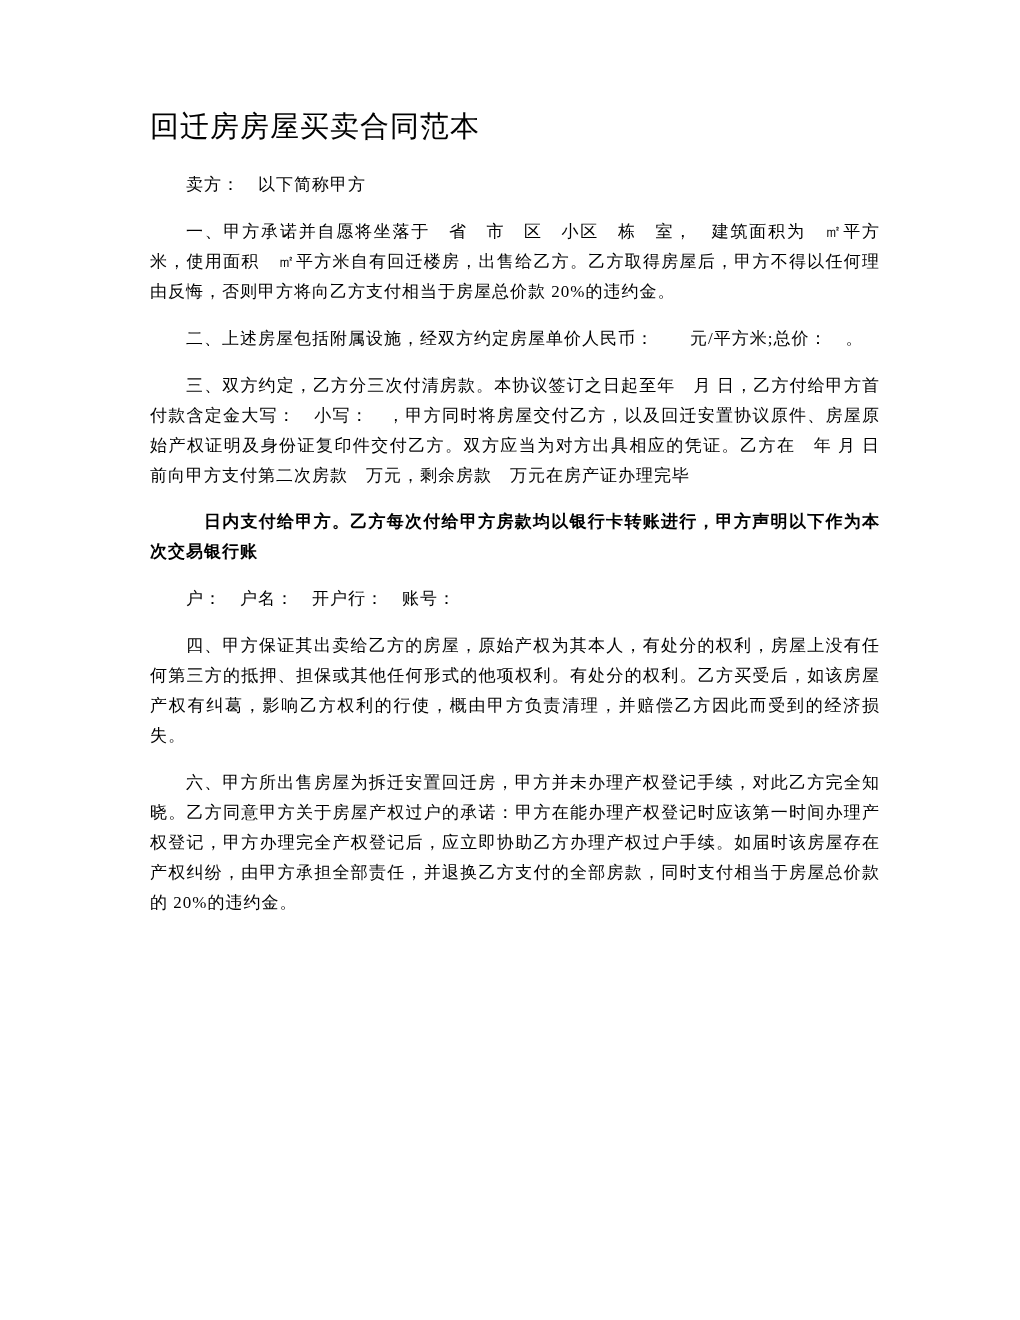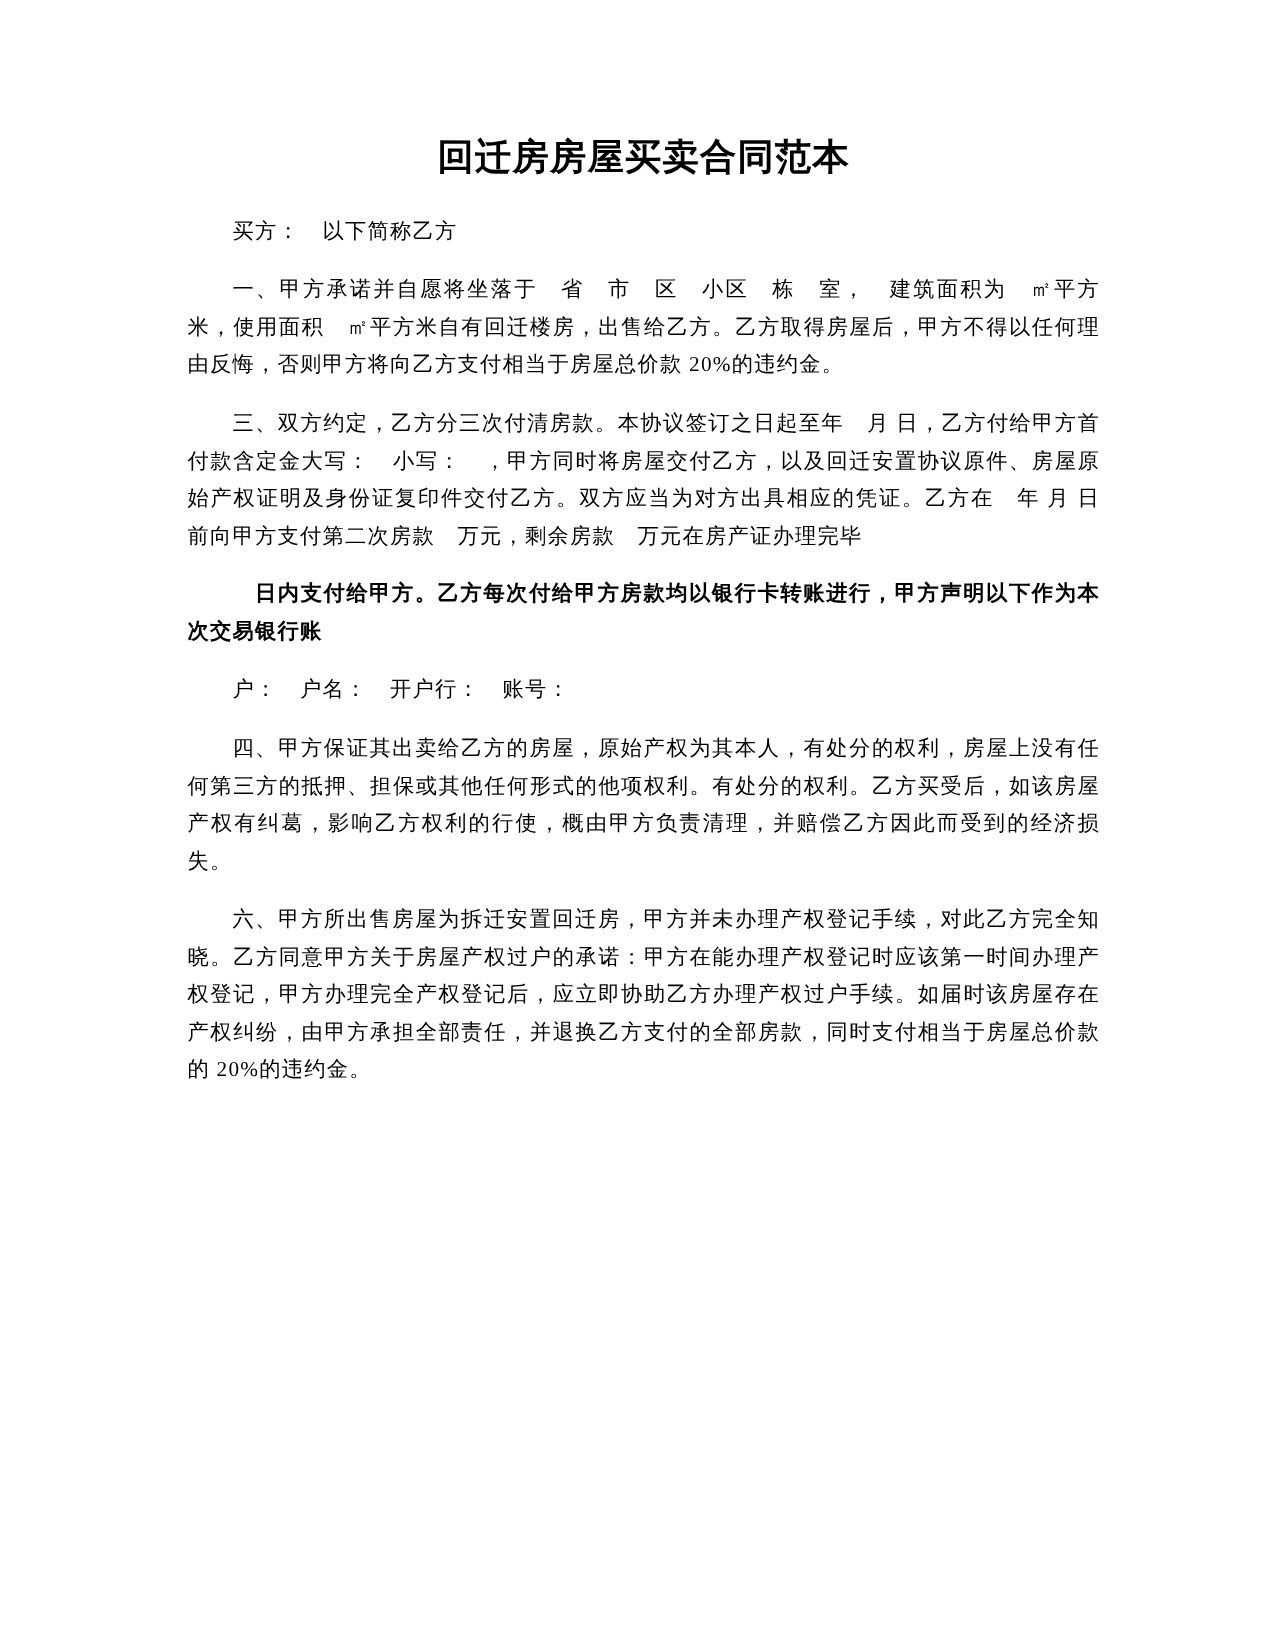--- a/index.html
+++ b/index.html
@@ -15,22 +15,22 @@
     overflow: hidden;
     font-family: "Liberation Serif", "DejaVu Serif", serif;
     color: #000000;
   }
   .content {
     padding: 106px 140px 0 150px;
   }
   .doc-title {
     font-size: 29px;
     line-height: 40px;
-    font-weight: bold;
-    text-align: center;
+    font-weight: normal;
+    text-align: left;
     margin: 0 0 24px 0;
     letter-spacing: 1px;
     color: #000000;
   }
   .para {
     font-size: 17px;
     line-height: 30px;
     letter-spacing: 1px;
     margin: 0 0 17px 0;
     text-indent: 36px;
@@ -46,26 +46,27 @@
   }
 </style>
 </head>
 <body>
 
 <div class="page">
   <div class="content">
 
     <h1 class="doc-title">回迁房房屋买卖合同范本</h1>
 
+    <p class="para">卖方：　以下简称甲方</p>
 
-    <p class="para">买方：　以下简称乙方</p>
 
 
     <p class="para">一、甲方承诺并自愿将坐落于　省　市　区　小区　栋　室，　建筑面积为　㎡平方米，使用面积　㎡平方米自有回迁楼房，出售给乙方。乙方取得房屋后，甲方不得以任何理由反悔，否则甲方将向乙方支付相当于房屋总价款 20%的违约金。</p>
 
+    <p class="para">二、上述房屋包括附属设施，经双方约定房屋单价人民币：　　元/平方米;总价：　。</p>
 
     <p class="para no-bottom-gap">三、双方约定，乙方分三次付清房款。本协议签订之日起至年　月 日，乙方付给甲方首付款含定金大写：　小写：　，甲方同时将房屋交付乙方，以及回迁安置协议原件、房屋原始产权证明及身份证复印件交付乙方。双方应当为对方出具相应的凭证。乙方在　年 月 日前向甲方支付第二次房款　万元，剩余房款　万元在房产证办理完毕</p>
 
     <p class="para deep-indent">日内支付给甲方。乙方每次付给甲方房款均以银行卡转账进行，甲方声明以下作为本次交易银行账</p>
 
     <p class="para">户：　户名：　开户行：　账号：</p>
 
     <p class="para">四、甲方保证其出卖给乙方的房屋，原始产权为其本人，有处分的权利，房屋上没有任何第三方的抵押、担保或其他任何形式的他项权利。有处分的权利。乙方买受后，如该房屋产权有纠葛，影响乙方权利的行使，概由甲方负责清理，并赔偿乙方因此而受到的经济损失。</p>
 
 

